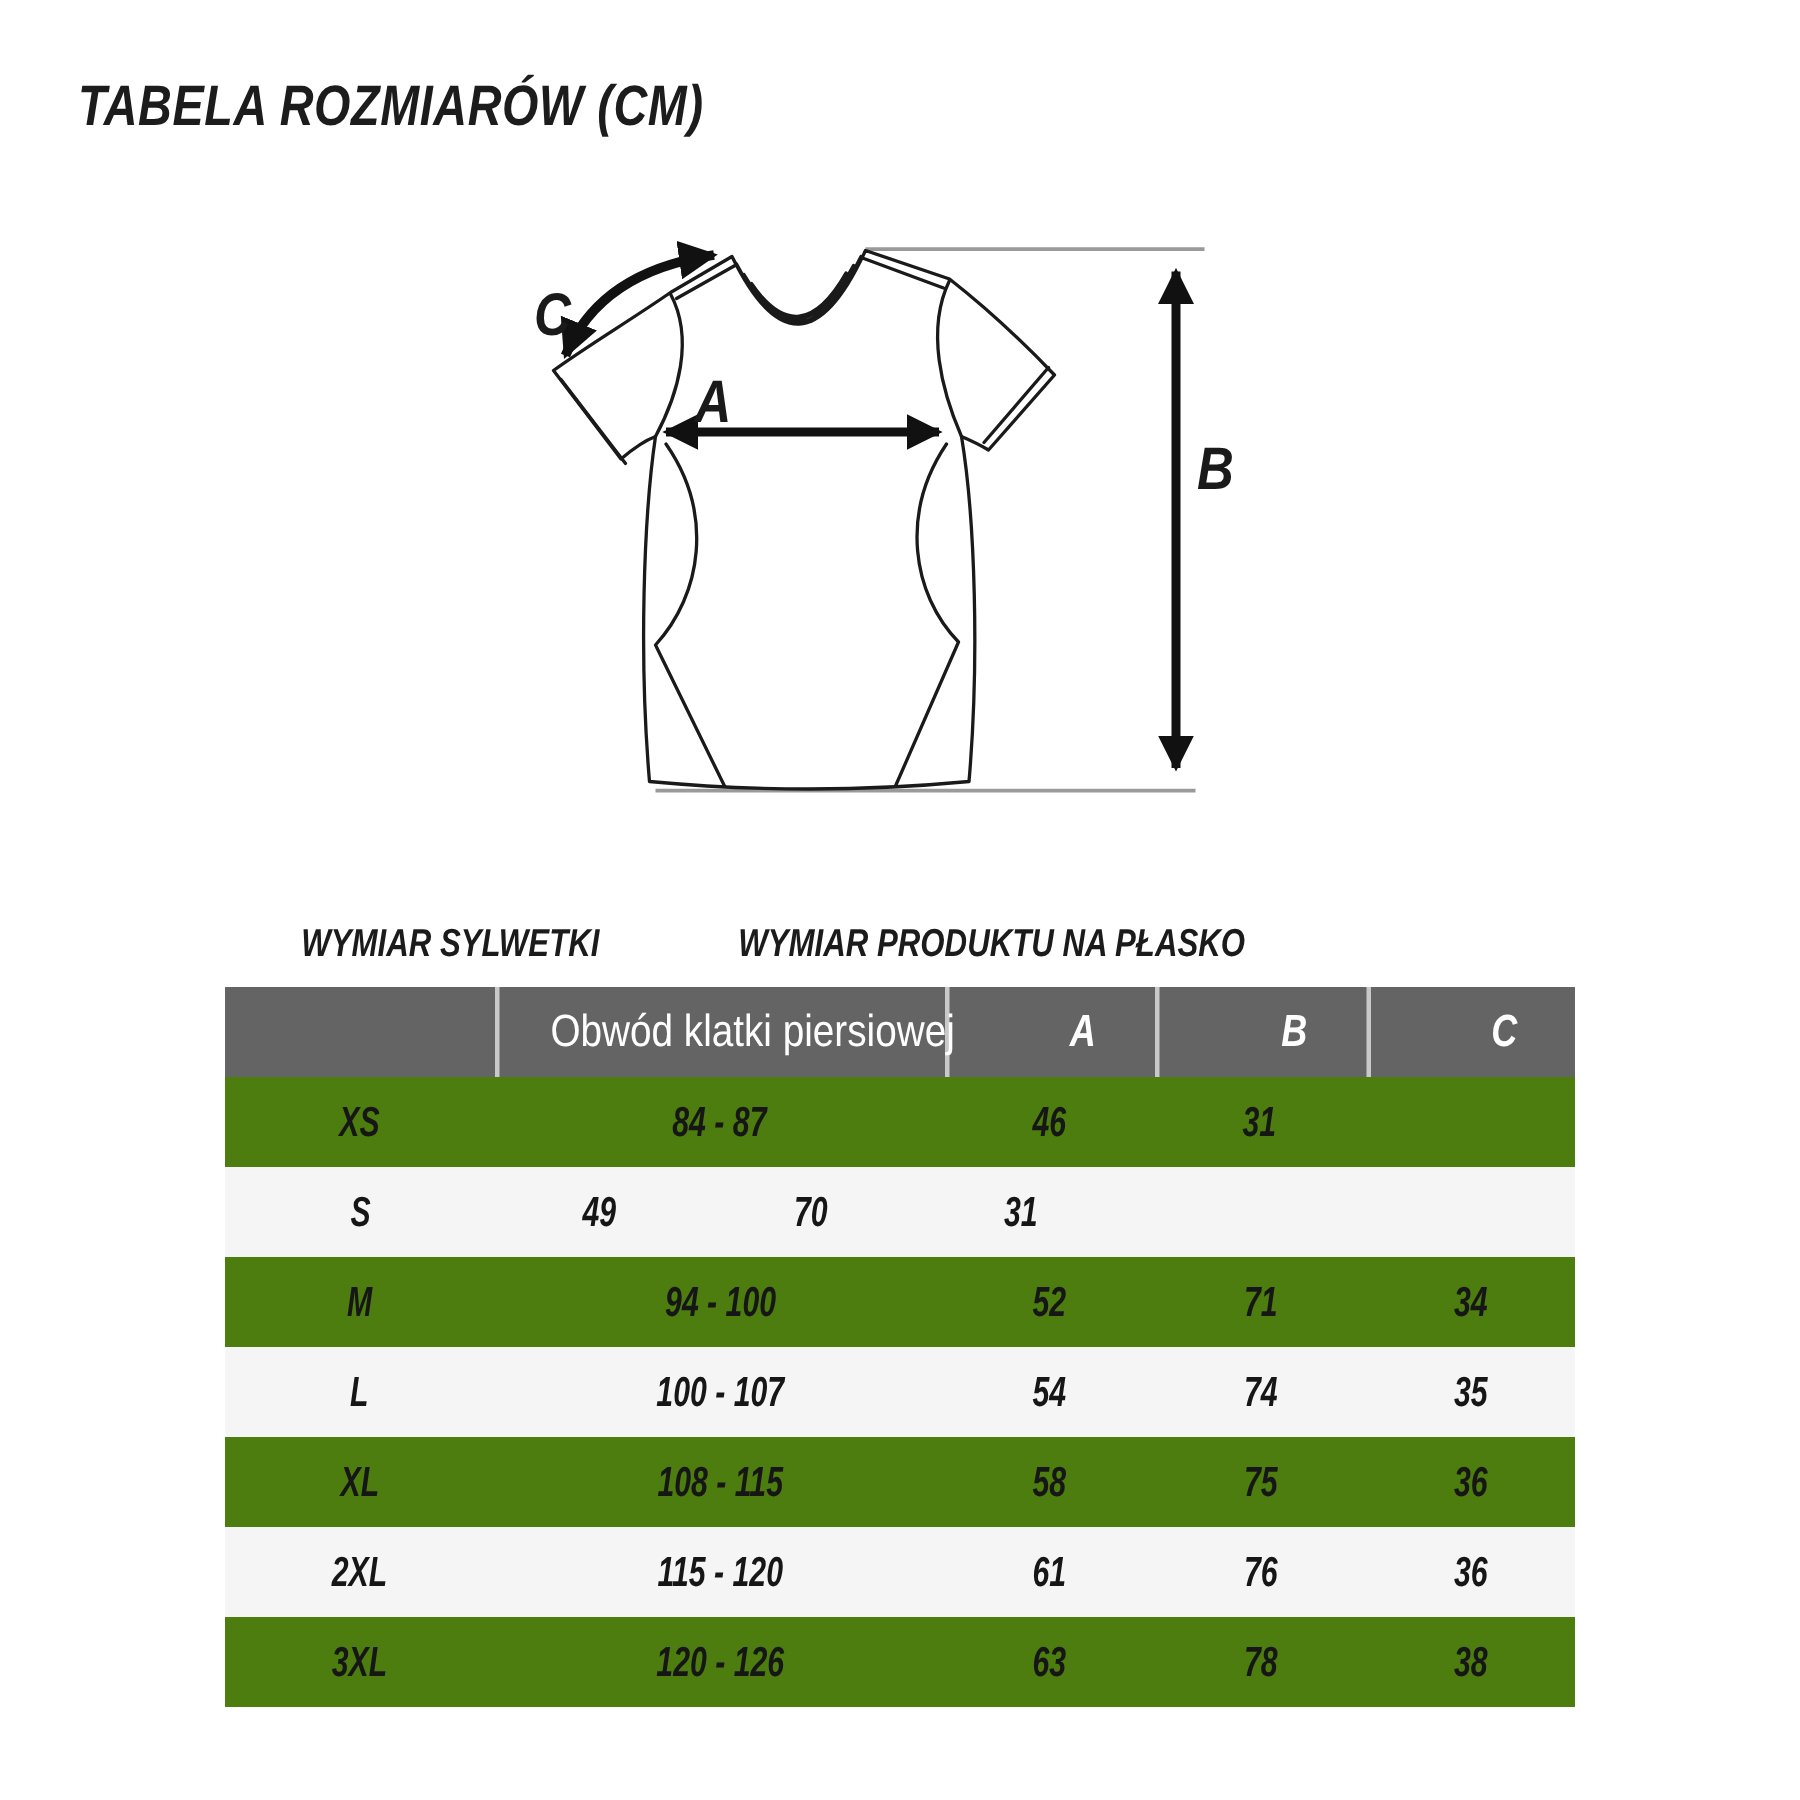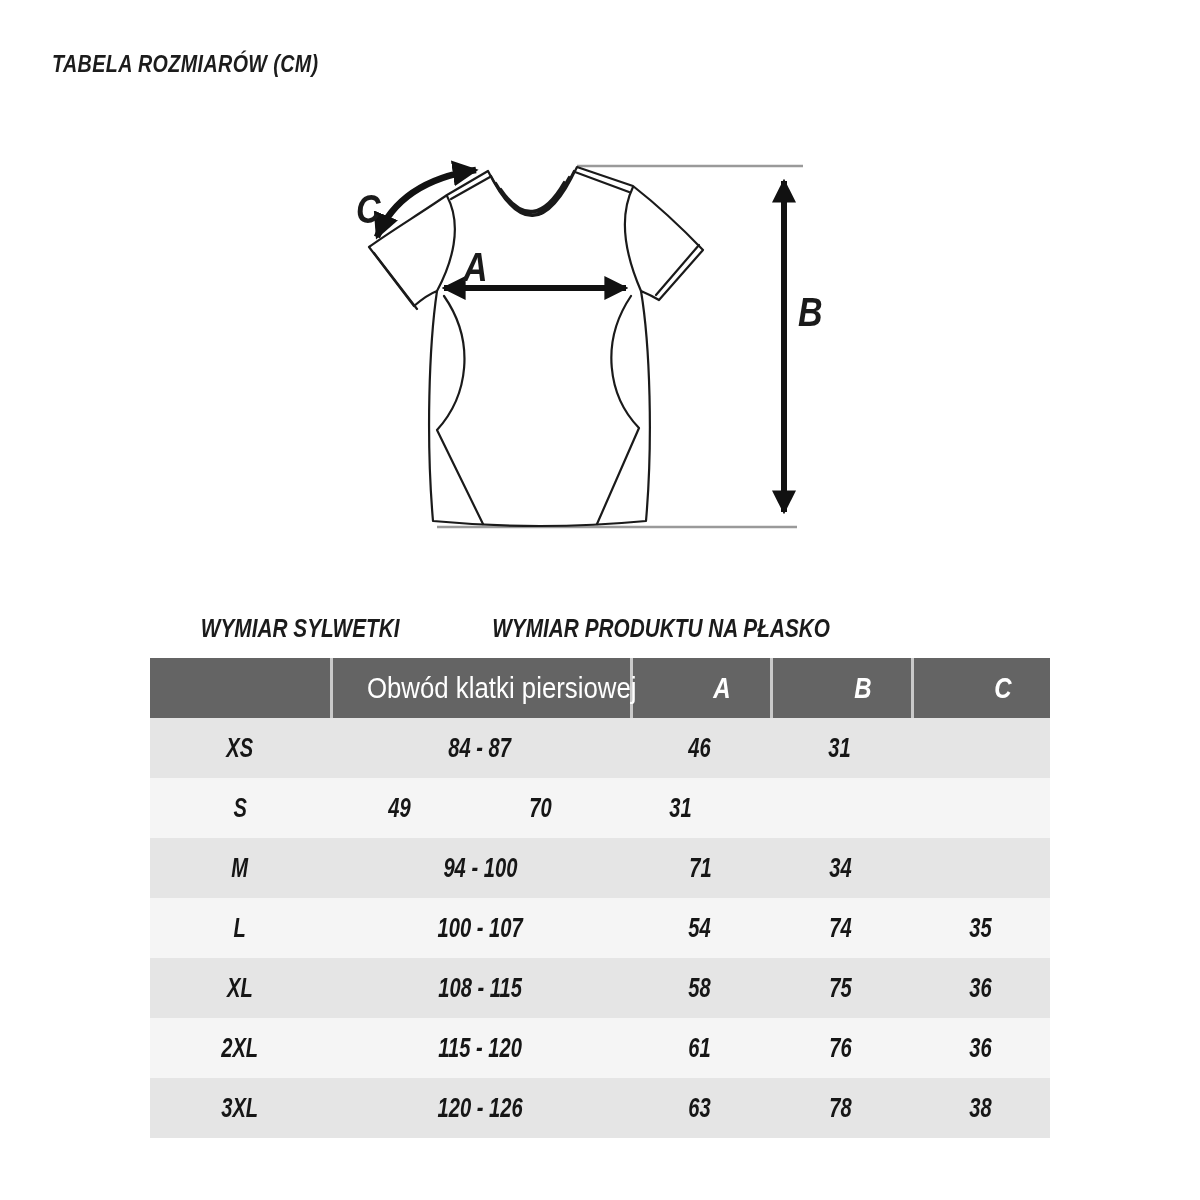--- a/index.html
+++ b/index.html
@@ -6,21 +6,21 @@
   body{
     width:1200px;height:1200px;position:relative;background:#ffffff;
     font-family:"Liberation Sans","DejaVu Sans",sans-serif;color:#1a1a1a;
     overflow:hidden;
   }
   .cnd{display:inline-block;transform:scaleX(.8);transform-origin:center;white-space:nowrap;}
   .cnd-l{display:inline-block;transform:scaleX(.82);transform-origin:left;white-space:nowrap;}
 
   #page-title{
     position:absolute;left:52px;top:50px;margin:0;
-    font-size:24px;font-weight:bold;font-style:italic;color:#1c1c1c;letter-spacing:.5px;
+    font-size:38px;font-weight:bold;font-style:italic;color:#1c1c1c;letter-spacing:.5px;
   }
 
   #diagram{position:absolute;left:0;top:0;width:1200px;height:600px;}
 
   
   .group-headers{
     position:absolute;left:150px;top:612px;width:900px;height:40px;
     display:flex;align-items:flex-end;
   }
   .group-headers .gh{
@@ -39,21 +39,21 @@
     color:#ffffff;
   }
   .header-row .hc + .hc{border-left:3px solid #c9c9c9;padding-left:41px;}
   .hc1{width:180px;} .hc2{width:300px;font-size:30px;font-weight:400;}
   .hc3{width:140px;} .hc4{width:141px;} .hc5{width:139px;}
   .hc3,.hc4,.hc5{font-size:30px;font-weight:bold;font-style:italic;}
   .hc2 .cnd{transform:scaleX(.86);}
 
   
   .tbody{position:absolute;left:150px;top:718px;width:900px;}
-  .trow{display:flex;height:60px;background:#e5e5e5;}
+  .trow{display:flex;height:60px;background:#4d7c0f;}
   .trow:nth-child(even){background:#f5f5f5;}
   .trow .tc{
     display:flex;align-items:center;justify-content:center;
     font-size:28px;font-weight:bold;font-style:italic;color:#161616;
   }
   .tc1{width:180px;} .tc2{width:300px;} .tc3{width:140px;} .tc4{width:141px;} .tc5{width:139px;}
   .trow .cnd{transform:scaleX(.72);}
 </style>
 </head>
 <body>
@@ -173,20 +173,23 @@
         <span class="cnd">31</span>
       </div>
   </div>
   <div class="trow">
     <div class="tc tc1">
         <span class="cnd">M</span>
       </div>
     <div class="tc tc2">
         <span class="cnd">94 - 100</span>
       </div>
+    <div class="tc tc3">
+        <span class="cnd">52</span>
+      </div>
     <div class="tc tc4">
         <span class="cnd">71</span>
       </div>
     <div class="tc tc5">
         <span class="cnd">34</span>
       </div>
   </div>
   <div class="trow">
     <div class="tc tc1">
         <span class="cnd">L</span>

